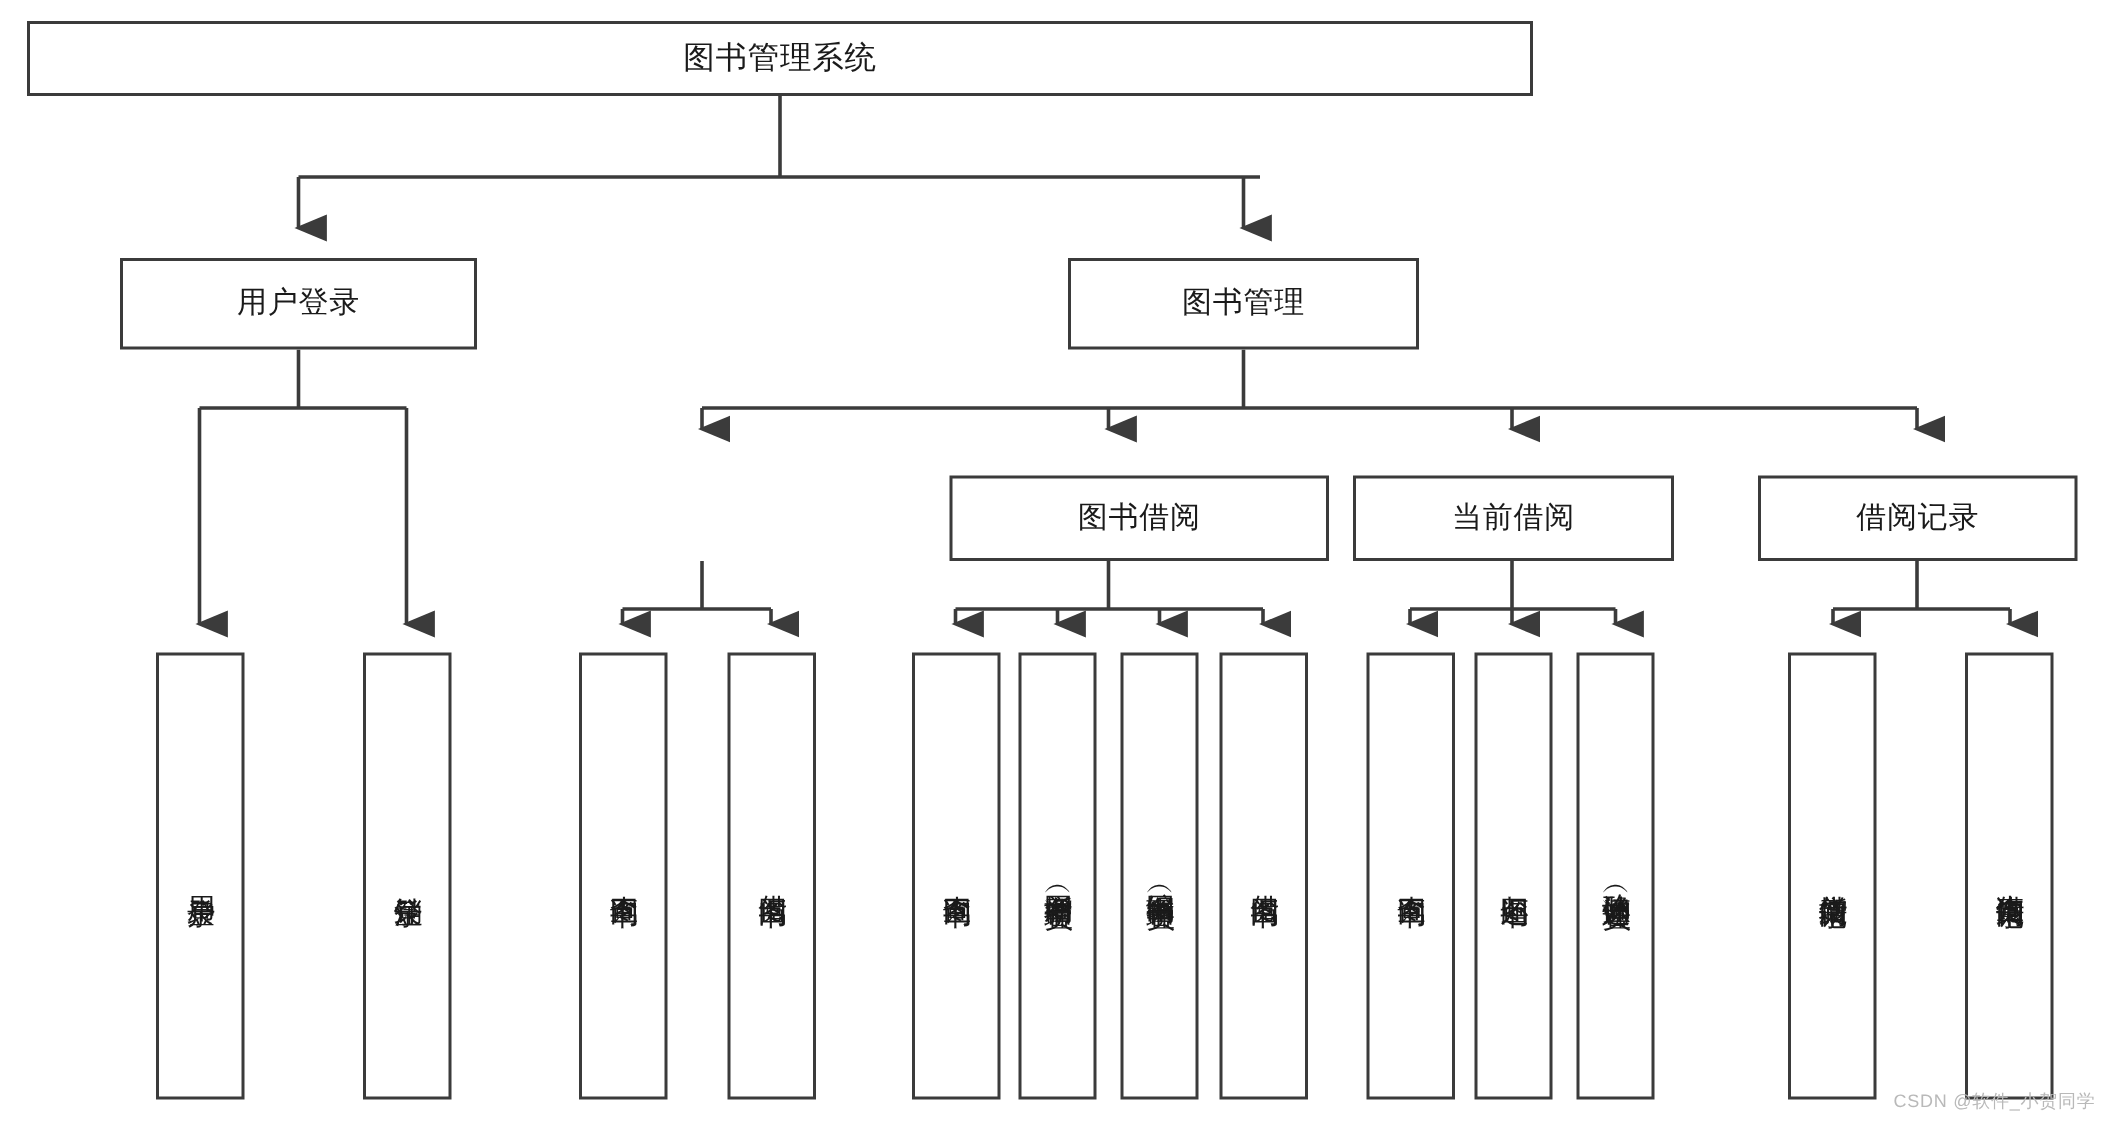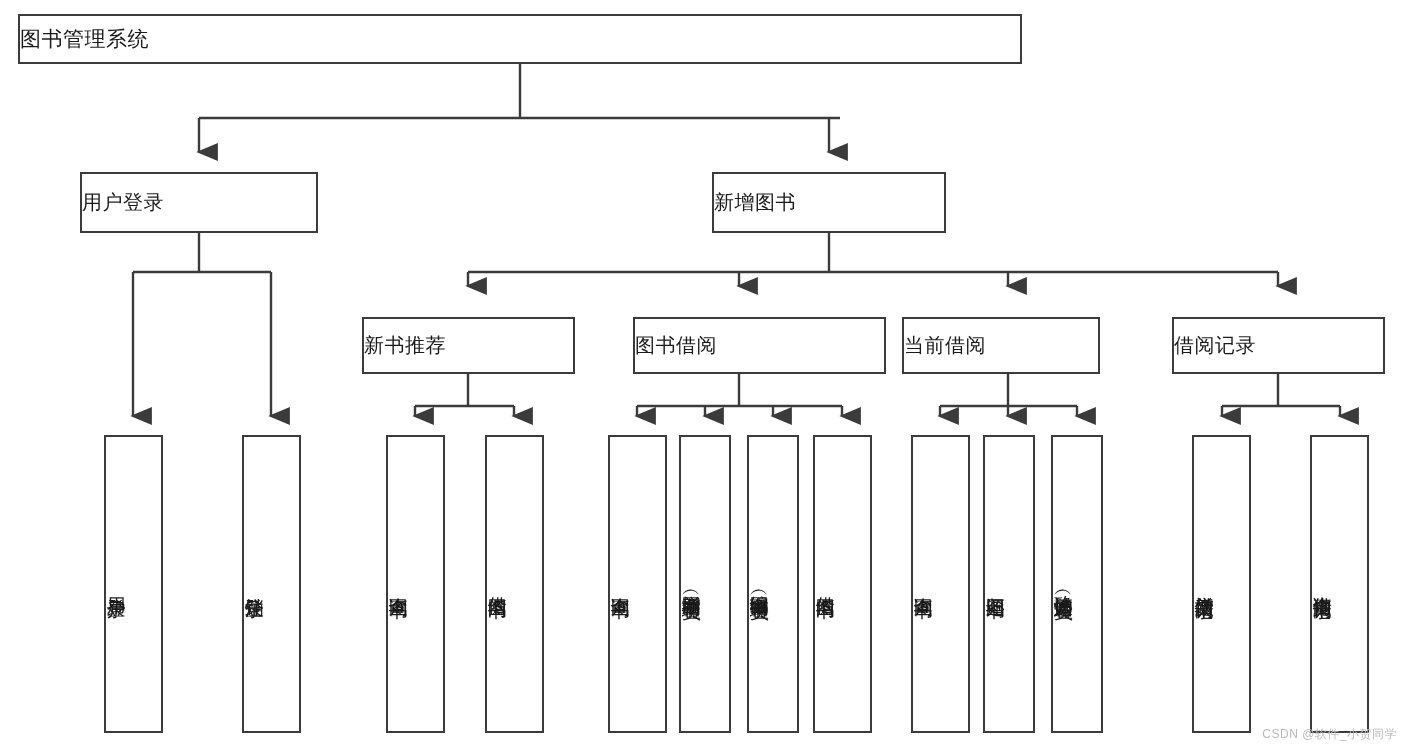--- a/index.html
+++ b/index.html
@@ -24,20 +24,21 @@
     width: 1405px;
     height: 747px;
   }
   .node-box {
     position: absolute;
     box-sizing: border-box;
     background: #ffffff;
     border: 2.2px solid #3b3b3b;
     display: flex;
     align-items: center;
+    justify-content: center;
     color: #1b1b1b;
   }
   .node-label {
     font-size: 20px;
     line-height: 1.18;
     letter-spacing: 0.5px;
     white-space: nowrap;
     text-align: center;
     color: #1a1a1a;
   }
@@ -120,30 +121,27 @@
   </svg>
 
   <div class="node-box root" style="left:18px; top:14px; width:1004px; height:50px;">
     <span class="node-label">图书管理系统</span>
   </div>
 
   <div class="node-box level1" style="left:80px; top:172px; width:238px; height:61px;">
     <span class="node-label">用户登录</span>
   </div>
   <div class="node-box level1" style="left:712px; top:172px; width:234px; height:61px;">
-    <span class="node-label">新增图书</span>
+    <span class="node-label">图书管理</span>
   </div>
 
-  <div class="node-box level2" style="left:362px; top:317px; width:213px; height:57px;">
-    <span class="node-label">新书推荐</span>
-  </div>
   <div class="node-box level2" style="left:633px; top:317px; width:253px; height:57px;">
     <span class="node-label">图书借阅</span>
   </div>
-  <div class="node-box level2" style="left:902px; top:317px; width:198px; height:57px;">
+  <div class="node-box level2" style="left:902px; top:317px; width:214px; height:57px;">
     <span class="node-label">当前借阅</span>
   </div>
   <div class="node-box level2" style="left:1172px; top:317px; width:213px; height:57px;font-family:Liberation Serif, serif;">
     <span class="node-label">借阅记录</span>
   </div>
 
   <div class="node-box vertical" style="left:104px; top:435px; width:59px; height:298px;">
     <span class="node-label">用户登录</span>
   </div>
   <div class="node-box vertical" style="left:242px; top:435px; width:59px; height:298px;">

